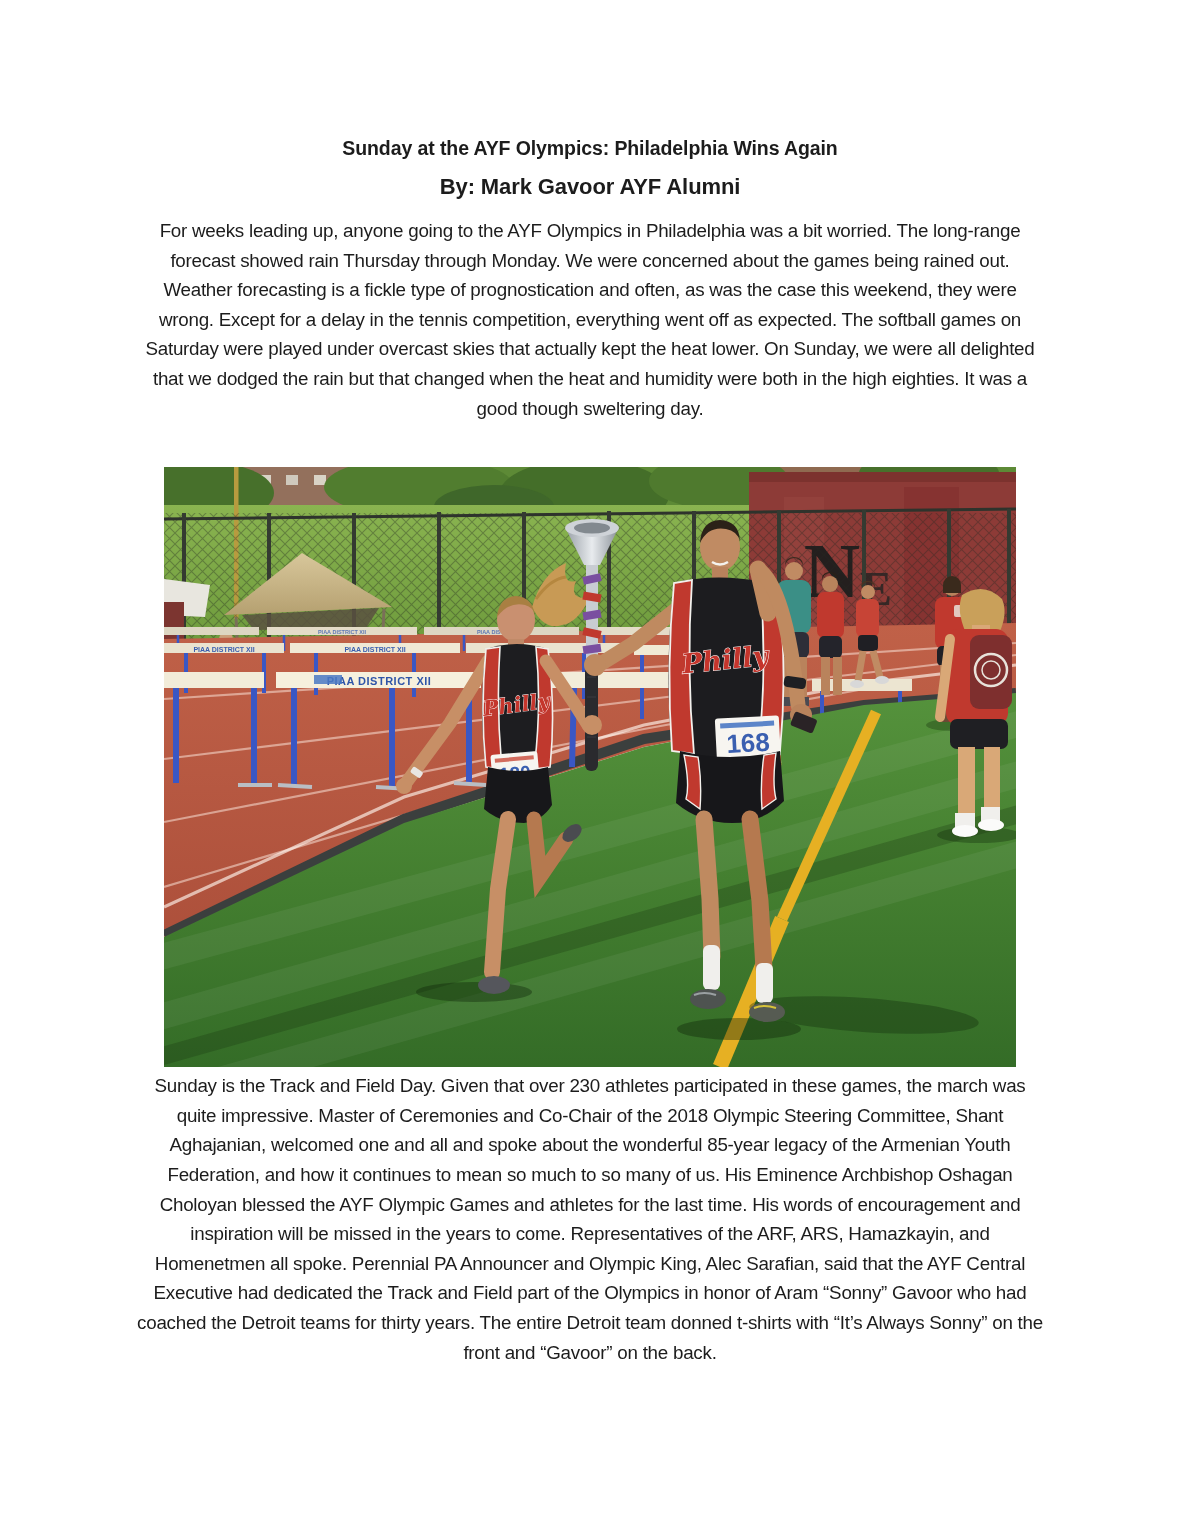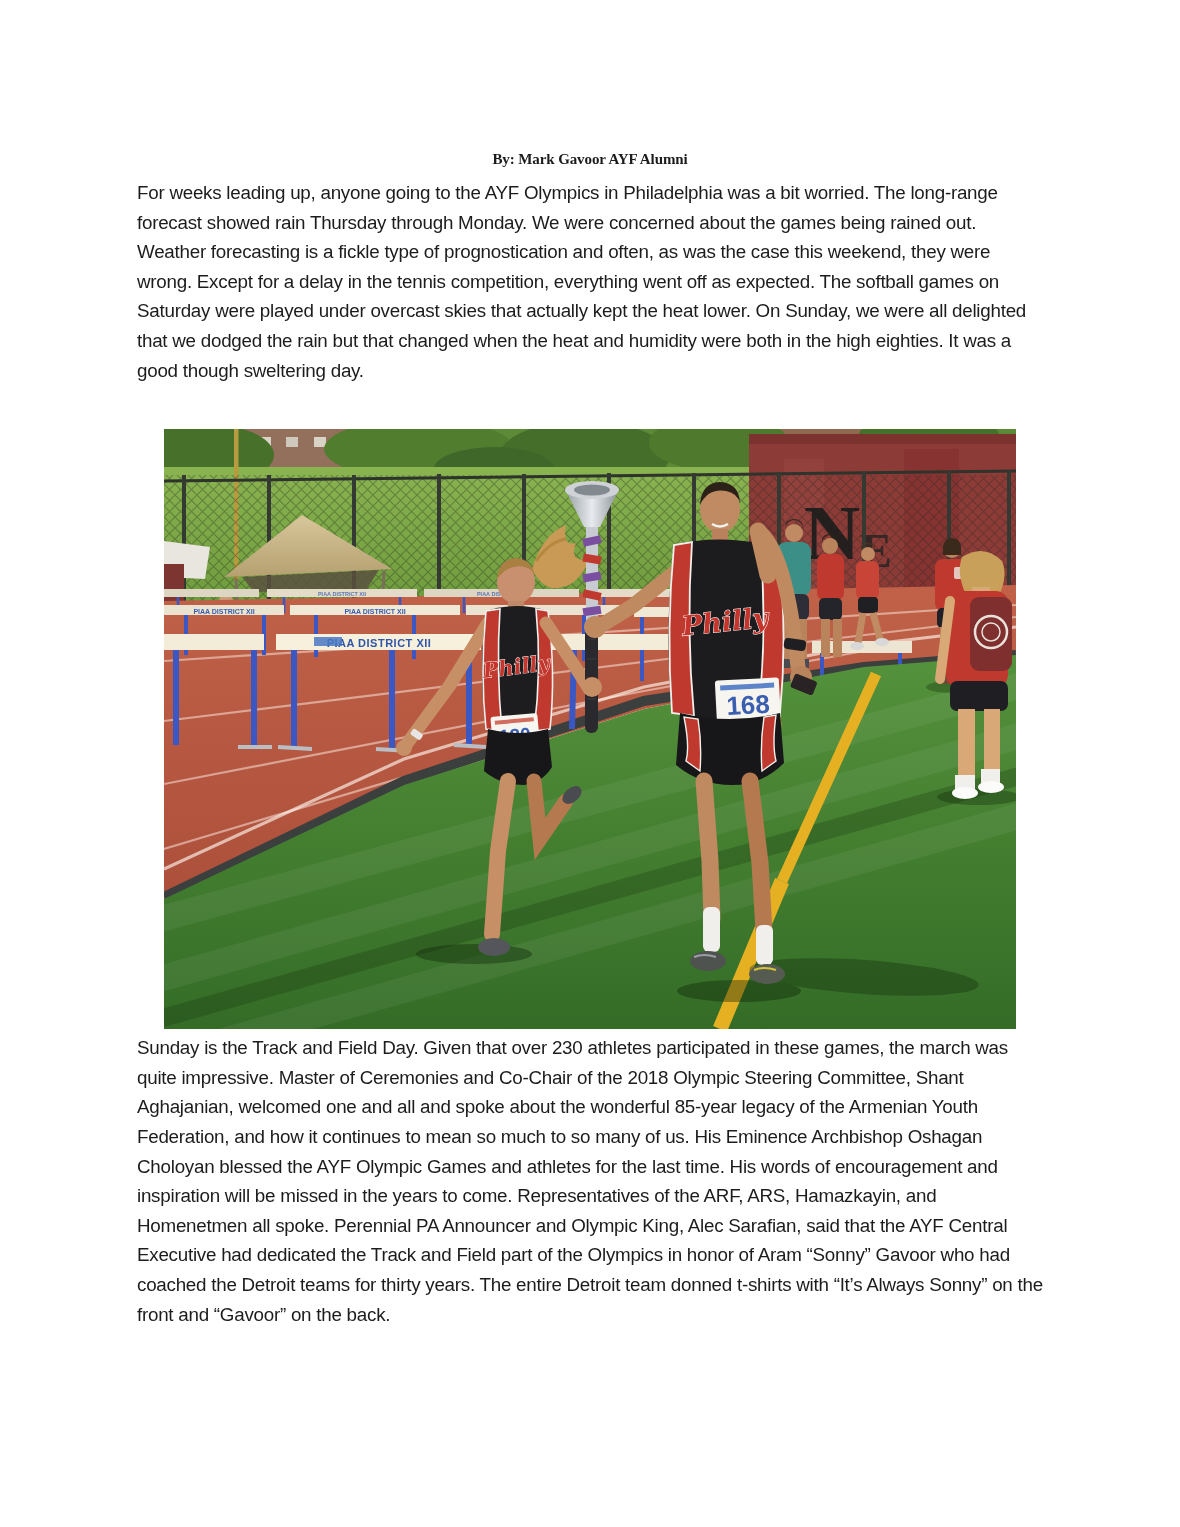--- a/index.html
+++ b/index.html
@@ -2,36 +2,37 @@
 <html><head>
 <meta charset="utf-8">
 <style>
   html,body{margin:0;padding:0;background:#ffffff;}
   .page{
     position:relative;width:1180px;height:1527px;background:#ffffff;
     font-family:"Liberation Sans",sans-serif;color:#1c1c1c;overflow:hidden;
   }
   .content{position:absolute;left:137px;top:0;width:906px;padding-top:137px;}
   .title{font-size:19.5px;font-weight:bold;text-align:center;margin:0;letter-spacing:-0.1px;}
-  .byline{font-size:15px;font-weight:bold;text-align:center;margin:14px 0 10px 0;letter-spacing:-0.1px;font-family:Liberation Serif, serif;}
-  p.body{font-size:18.8px;line-height:29.6px;letter-spacing:-0.25px;margin:0;text-align:left;}
+  .byline{font-size:22px;font-weight:bold;text-align:center;margin:14px 0 16px 0;letter-spacing:-0.1px;}
+  p.body{font-size:18.8px;line-height:29.6px;letter-spacing:-0.25px;margin:0;text-align:center;}
   .p1{margin-top:36px;}
   .figure{margin:40px 0 0 23px;width:852px;height:600px;padding:4px;}
   .figure svg{display:block;width:852px;height:600px;}
   .p2{margin-top:23px;}
   .blur-bg{filter:blur(0.6px);}
   .blur-soft{filter:blur(0.4px);}
   text{user-select:none;}
 </style>
 </head>
 <body>
 
 <div class="page">
   <div class="content">
 
+    <h1 class="title">Sunday at the AYF Olympics: Philadelphia Wins Again</h1>
     <p class="byline">By: Mark Gavoor AYF Alumni</p>
 
     <p class="body p1">For weeks leading up, anyone going to the AYF Olympics in Philadelphia was a bit worried. The long-range forecast showed rain Thursday through Monday. We were concerned about the games being rained out. Weather forecasting is a fickle type of prognostication and often, as was the case this weekend, they were wrong. Except for a delay in the tennis competition, everything went off as expected. The softball games on Saturday were played under overcast skies that actually kept the heat lower. On Sunday, we were all delighted that we dodged the rain but that changed when the heat and humidity were both in the high eighties. It was a good though sweltering day.</p>
 
     <figure class="figure">
       <svg viewBox="0 0 852 600" role="img" xmlns="http://www.w3.org/2000/svg" aria-label="Two Philadelphia runners in black and red Philly jerseys carry the AYF Olympic torch across a green turf field beside a terracotta track lined with PIAA District XII hurdles; a tan tent, chain-link fence and maroon wall stand in the background.">
         <defs>
           <linearGradient id="hillG" x1="0" y1="0" x2="0" y2="1">
             <stop offset="0" stop-color="#8ab450"></stop>
               <stop offset="1" stop-color="#6d9a3c"></stop>

